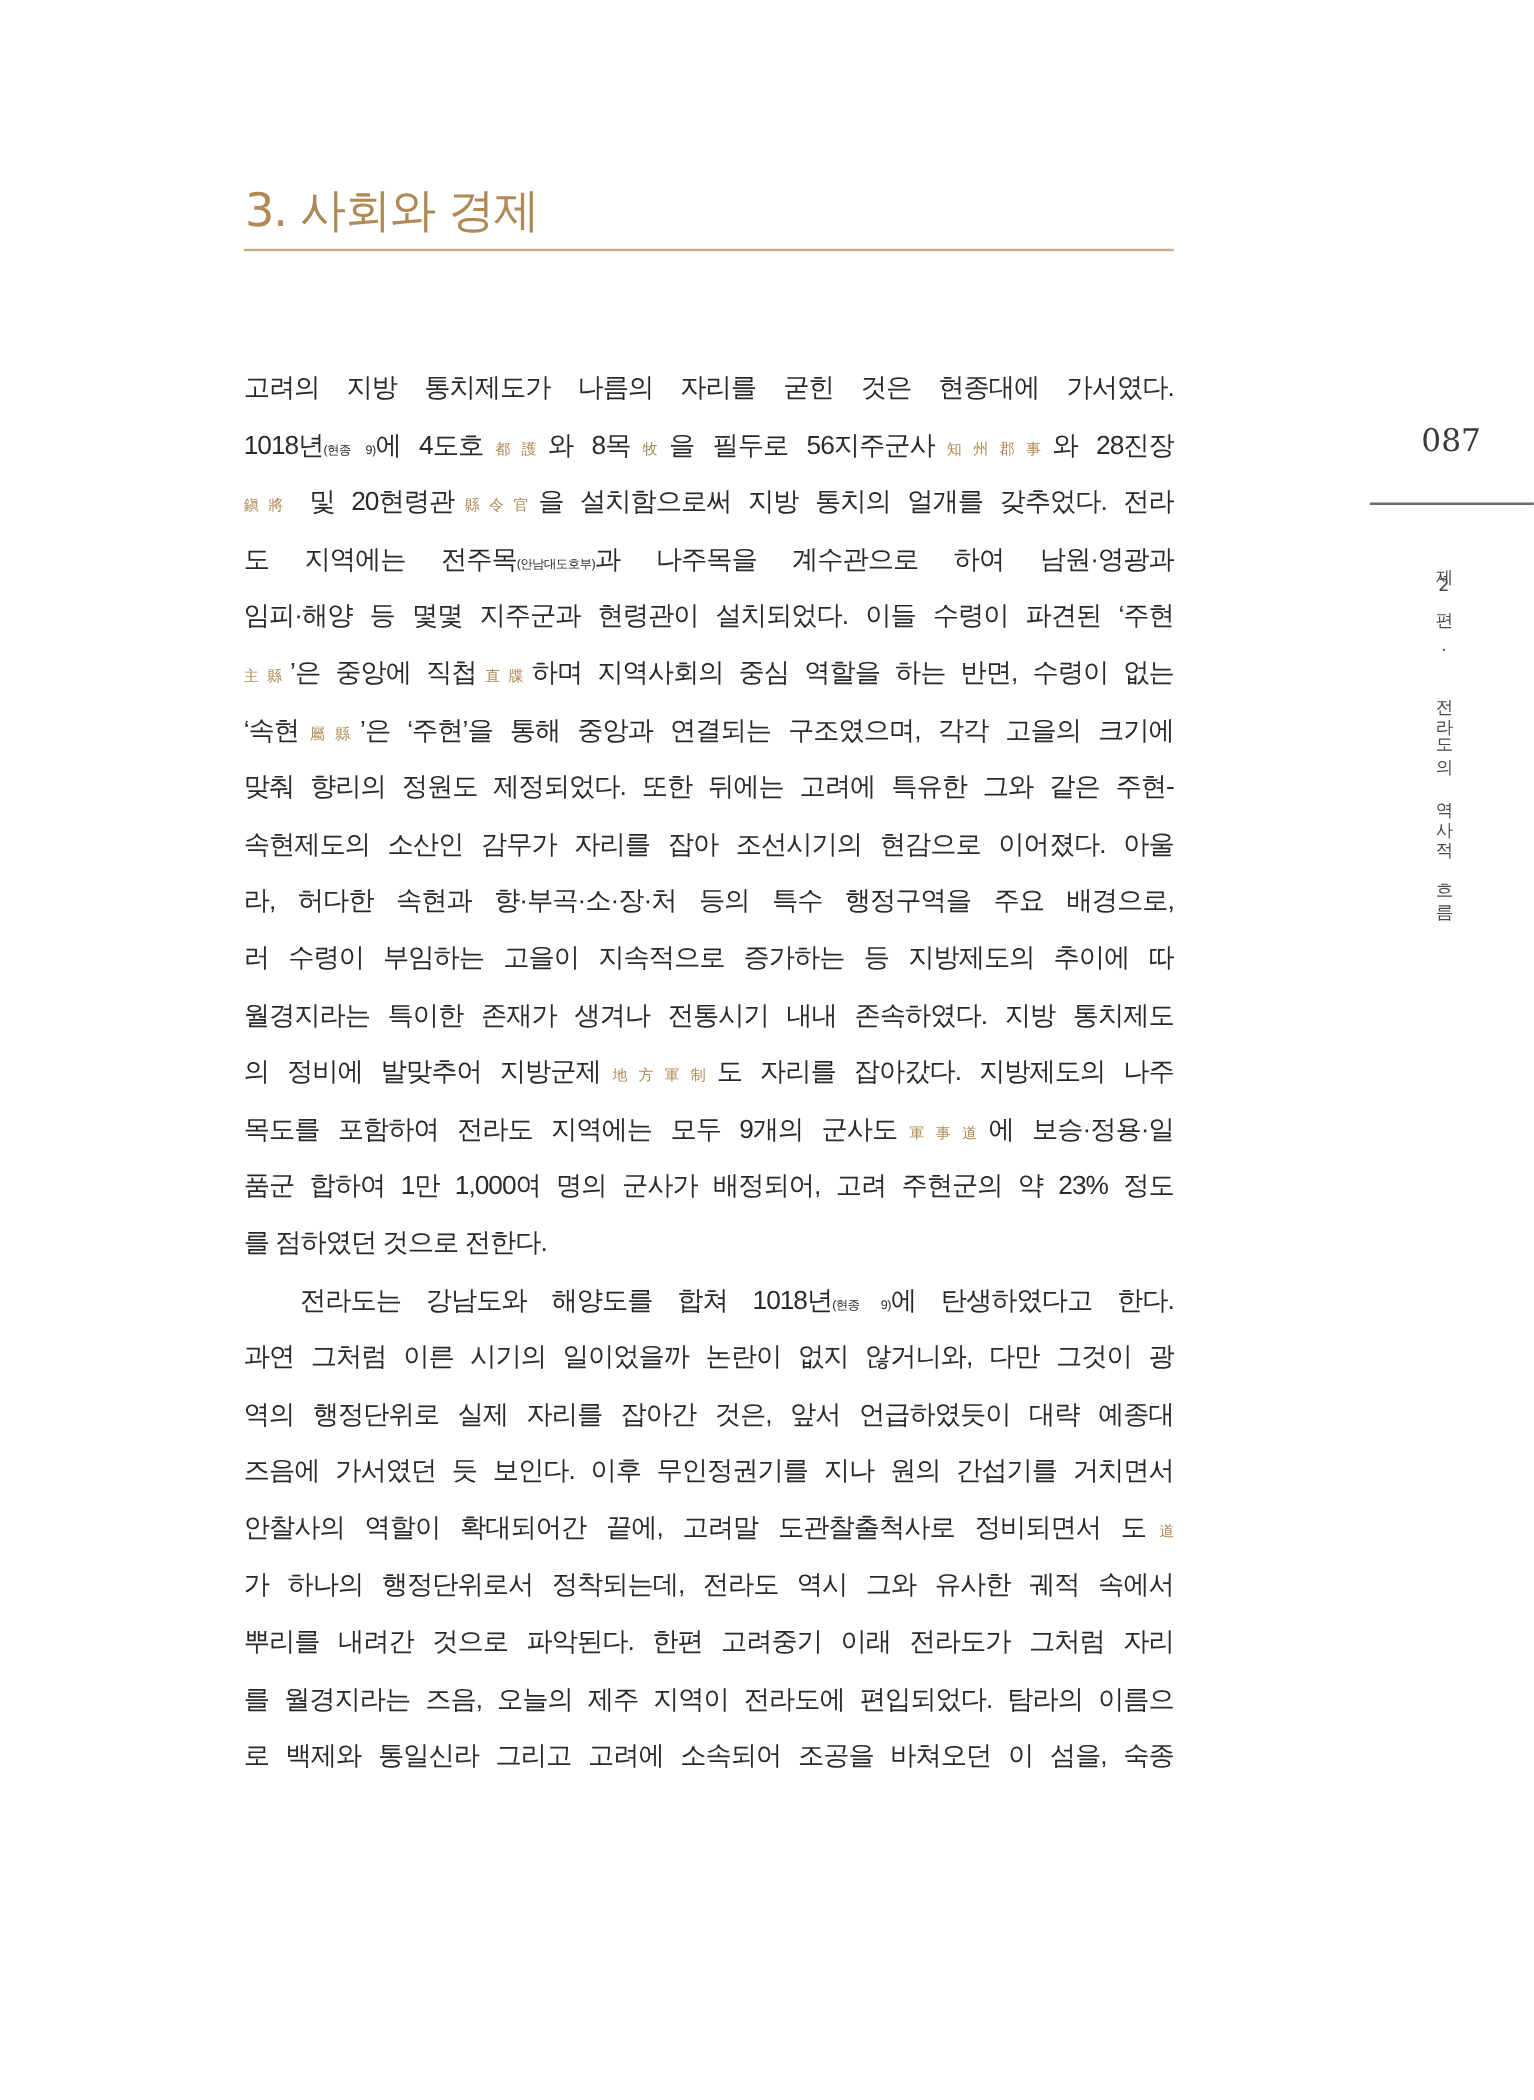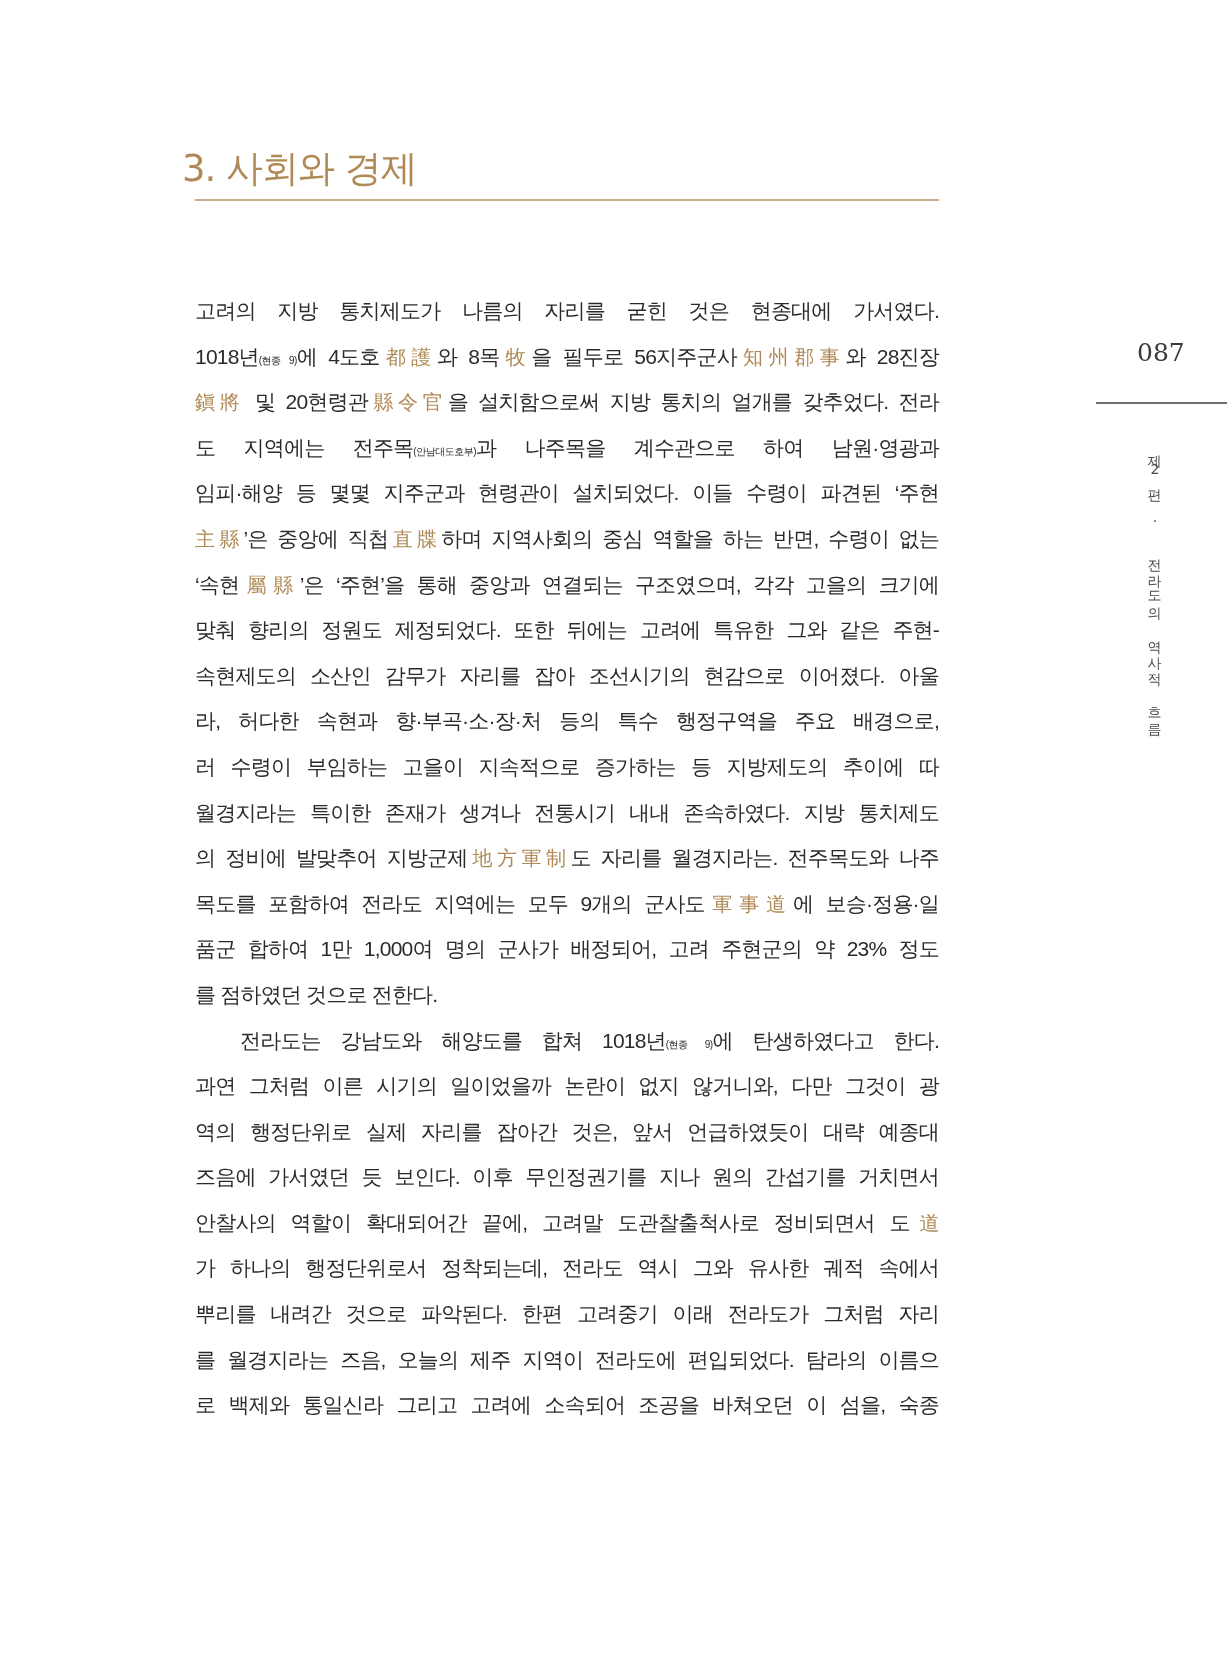--- a/index.html
+++ b/index.html
@@ -10,21 +10,21 @@
   body {
     width: 1227px;
     height: 1680px;
     position: relative;
     overflow: hidden;
     font-family: "DejaVu Serif", "Liberation Serif", serif;
     color: #231f20;
   }
   .section-title {
     position: absolute;
-    left: 182px;
+    left: 196px;
     top: 145px;
     font-family: "DejaVu Sans", "Liberation Sans", sans-serif;
     font-size: 37px;
     font-weight: normal;
     color: #b08a56;
     letter-spacing: -1px;
     margin: 0;
     line-height: 48px;
   }
   .title-rule {
@@ -54,21 +54,21 @@
     color: #2a2a2a;
   }
   .line.indent {
     padding-left: 45px;
   }
   .line.last {
     text-align-last: left;
   }
   .hanja {
     color: #b08a56;
-    font-size: 20px;
+    font-size: 12px;
     letter-spacing: -0.5px;
   }
   .small {
     font-size: 10px;
     letter-spacing: -0.5px;
   }
   .page-number {
     position: absolute;
     left: 1137px;
     top: 338px;
@@ -110,21 +110,21 @@
     <div class="line"><span class="hanja">鎭將</span><span> 및 20현령관</span><span class="hanja">縣令官</span><span>을 설치함으로써 지방 통치의 얼개를 갖추었다. 전라</span></div>
     <div class="line"><span>도 지역에는 전주목</span><span class="small">(안남대도호부)</span><span>과 나주목을 계수관으로 하여 남원·영광과</span></div>
     <div class="line"><span>임피·해양 등 몇몇 지주군과 현령관이 설치되었다. 이들 수령이 파견된 ‘주현</span></div>
     <div class="line"><span class="hanja">主縣</span><span>’은 중앙에 직첩</span><span class="hanja">直牒</span><span>하며 지역사회의 중심 역할을 하는 반면, 수령이 없는</span></div>
     <div class="line"><span>‘속현</span><span class="hanja">屬縣</span><span>’은 ‘주현’을 통해 중앙과 연결되는 구조였으며, 각각 고을의 크기에</span></div>
     <div class="line"><span>맞춰 향리의 정원도 제정되었다. 또한 뒤에는 고려에 특유한 그와 같은 주현-</span></div>
     <div class="line"><span>속현제도의 소산인 감무가 자리를 잡아 조선시기의 현감으로 이어졌다. 아울</span></div>
     <div class="line"><span>라, 허다한 속현과 향·부곡·소·장·처 등의 특수 행정구역을 주요 배경으로,</span></div>
     <div class="line"><span>러 수령이 부임하는 고을이 지속적으로 증가하는 등 지방제도의 추이에 따</span></div>
     <div class="line"><span>월경지라는 특이한 존재가 생겨나 전통시기 내내 존속하였다. 지방 통치제도</span></div>
-    <div class="line"><span>의 정비에 발맞추어 지방군제</span><span class="hanja">地方軍制</span><span>도 자리를 월경지라는. 전주목도와 나주</span></div>
+    <div class="line"><span>의 정비에 발맞추어 지방군제</span><span class="hanja">地方軍制</span><span>도 자리를 잡아갔다. 지방제도의 나주</span></div>
     <div class="line"><span>목도를 포함하여 전라도 지역에는 모두 9개의 군사도</span><span class="hanja">軍事道</span><span>에 보승·정용·일</span></div>
     <div class="line"><span>품군 합하여 1만 1,000여 명의 군사가 배정되어, 고려 주현군의 약 23% 정도</span></div>
     <div class="line last"><span>를 점하였던 것으로 전한다.</span></div>
     <div class="line indent"><span>전라도는 강남도와 해양도를 합쳐 1018년</span><span class="small">(현종 9)</span><span>에 탄생하였다고 한다.</span></div>
     <div class="line"><span>과연 그처럼 이른 시기의 일이었을까 논란이 없지 않거니와, 다만 그것이 광</span></div>
     <div class="line"><span>역의 행정단위로 실제 자리를 잡아간 것은, 앞서 언급하였듯이 대략 예종대</span></div>
     <div class="line"><span>즈음에 가서였던 듯 보인다. 이후 무인정권기를 지나 원의 간섭기를 거치면서</span></div>
     <div class="line"><span>안찰사의 역할이 확대되어간 끝에, 고려말 도관찰출척사로 정비되면서 도</span><span class="hanja">道</span></div>
     <div class="line"><span>가 하나의 행정단위로서 정착되는데, 전라도 역시 그와 유사한 궤적 속에서</span></div>
     <div class="line"><span>뿌리를 내려간 것으로 파악된다. 한편 고려중기 이래 전라도가 그처럼 자리</span></div>

